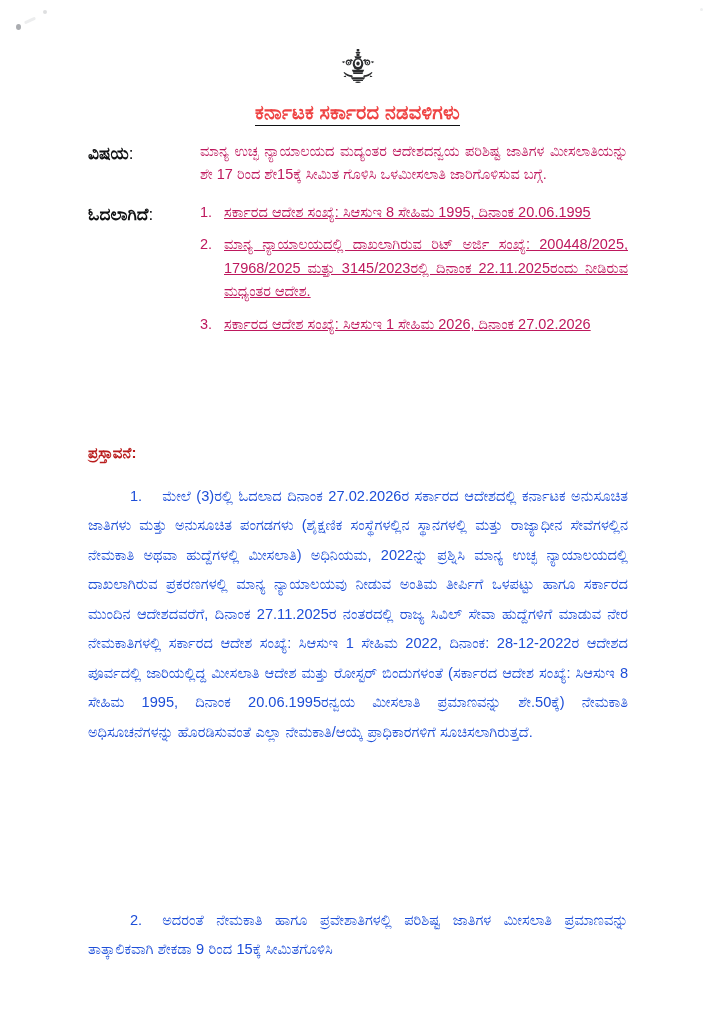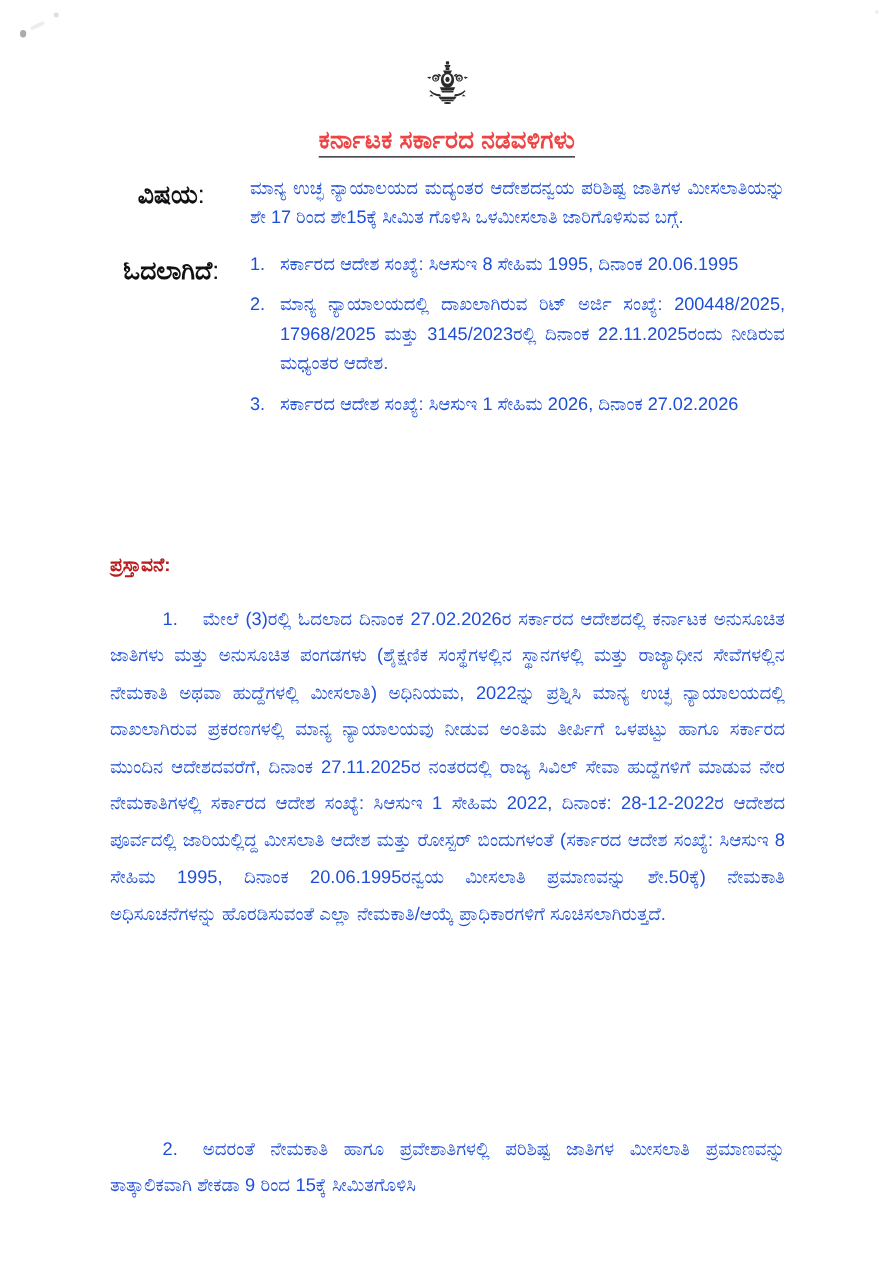--- a/index.html
+++ b/index.html
@@ -75,45 +75,46 @@
     right: 87px;
     top: 140px;
   }
   .meta-row {
     display: flex;
     align-items: flex-start;
     margin-bottom: 14px;
   }
   .meta-label {
     flex: 0 0 112px;
-    font-size: 20px;
+    font-size: 17px;
     font-weight: bold;
     color: #101113;
-    text-align: center;
+    text-align: left;
     padding-right: 14px;
     box-sizing: border-box;
     line-height: 1.62;
     white-space: nowrap;
   }
   .meta-label .colon { font-weight: normal; }
   .meta-body {
     flex: 1 1 auto;
     font-size: 14.5px;
     line-height: 1.62;
     text-align: justify;
     text-justify: inter-word;
-    color: #1d4ed8;
+    color: #be185d;
   }
   .meta-body p { margin: 0; }
 
   ol.ref-list {
     margin: 0;
     padding: 0;
     list-style: none;
     counter-reset: refitem;
+    text-decoration: underline;
   }
   ol.ref-list > li {
     counter-increment: refitem;
     position: relative;
     padding-left: 24px;
     margin-bottom: 9px;
     text-align: justify;
     text-justify: inter-word;
     line-height: 1.62;
   }

